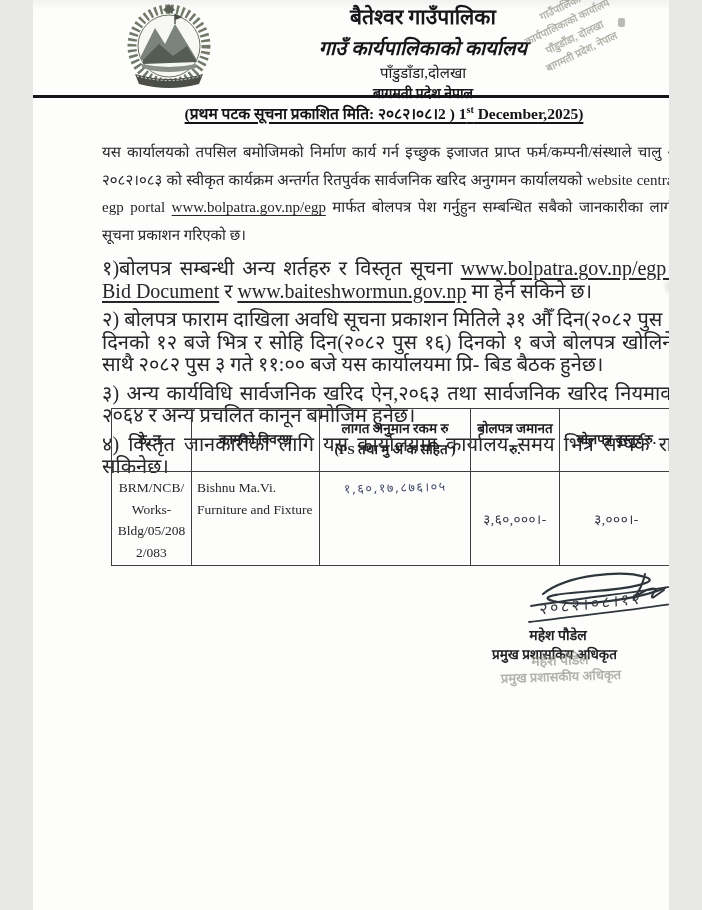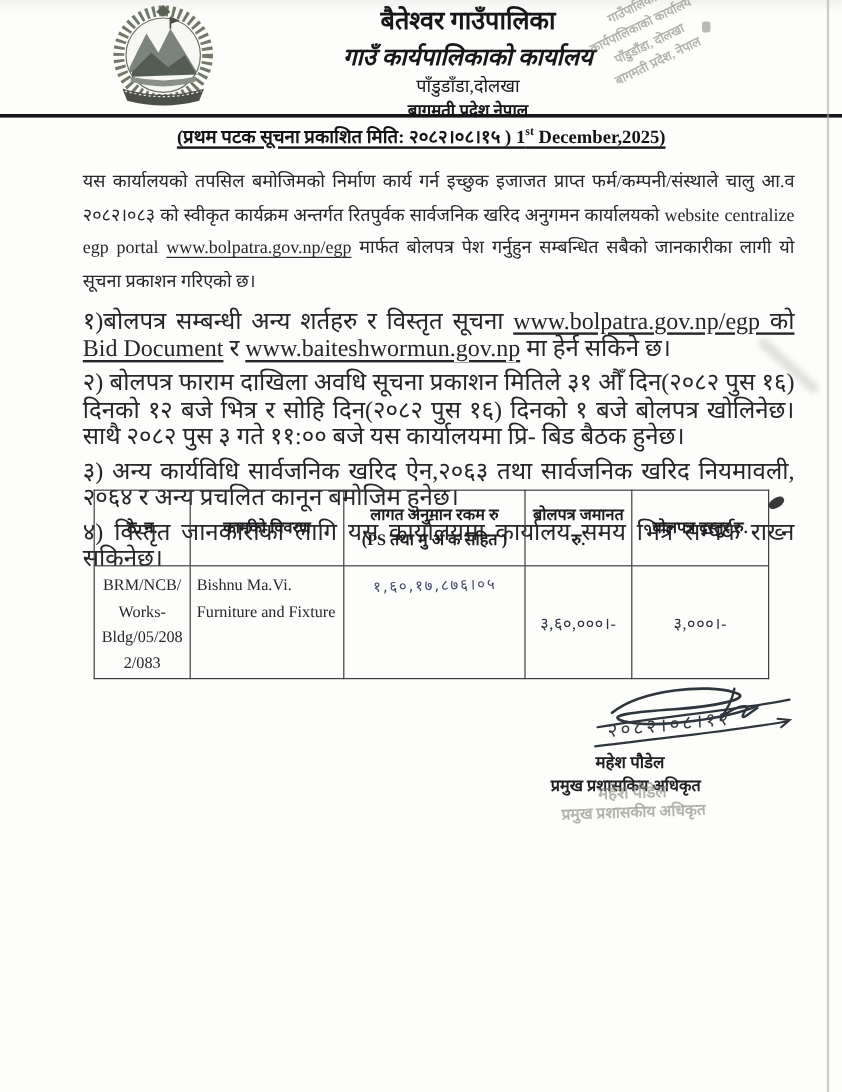--- a/index.html
+++ b/index.html
@@ -1,17 +1,17 @@
 <!DOCTYPE html>
 <html><head>
 <meta charset="utf-8">
 <style>
   html,body{margin:0;padding:0;background:#e8e8e6;}
   .page{
-    position:relative;width:702px;height:910px;margin:0 auto;
+    position:relative;width:636px;height:910px;margin:0 auto;
     background:linear-gradient(180deg,#f2f2f0 0px,#fdfdfb 10px,#fdfdfb 100%);
     overflow:hidden;
     font-family:"Liberation Serif","DejaVu Serif",serif;
     color:#26262a;
   }
   
   .emblem{position:absolute;left:84px;top:4px;width:104px;height:90px;}
   .hdr-text{position:absolute;left:180px;top:5px;width:420px;text-align:center;color:#17171b;}
   .hdr-line1{font-size:21px;font-weight:700;line-height:1.2;}
   .hdr-line2{font-size:20px;font-weight:700;line-height:1.2;margin-top:6px;font-style:italic;}
@@ -99,21 +99,21 @@
     <div>गाउँपालिका</div>
     <div>कार्यपालिकाको कार्यालय</div>
     <div>पाँडुडाँडा, दोलखा</div>
     <div>बागमती प्रदेश, नेपाल</div>
   </div>
 
   <div class="rule"></div>
 
   <div class="dateline">
     <span class="u">
-      <span>(प्रथम पटक सूचना प्रकाशित मिति: २०८२।०८।१५ ) 1</span><sup>st</sup><span>  December,2025)</span>
+      <span>(प्रथम पटक सूचना प्रकाशित मिति: २०८२।०८।2 ) 1</span><sup>st</sup><span>  December,2025)</span>
     </span>
   </div>
 
   <div class="bodytext">
     <p class="intro">
       <span>यस कार्यालयको तपसिल बमोजिमको निर्माण कार्य गर्न इच्छुक इजाजत प्राप्त फर्म/कम्पनी/संस्थाले चालु आ.व २०८२।०८३ को स्वीकृत कार्यक्रम अन्तर्गत रितपुर्वक सार्वजनिक खरिद अनुगमन कार्यालयको website centralize egp portal </span><span class="lnk">www.bolpatra.gov.np/egp</span><span> मार्फत बोलपत्र पेश गर्नुहुन सम्बन्धित सबैको जानकारीका लागी यो सूचना प्रकाशन गरिएको छ।</span>
     </p>
     <p class="pt">
       <span>१)बोलपत्र सम्बन्धी अन्य शर्तहरु र विस्तृत सूचना </span><span class="lnk">www.bolpatra.gov.np/egp को Bid Document</span><span> र </span><span class="lnk">www.baiteshwormun.gov.np</span><span> मा हेर्न सकिने छ।</span>
     </p>

